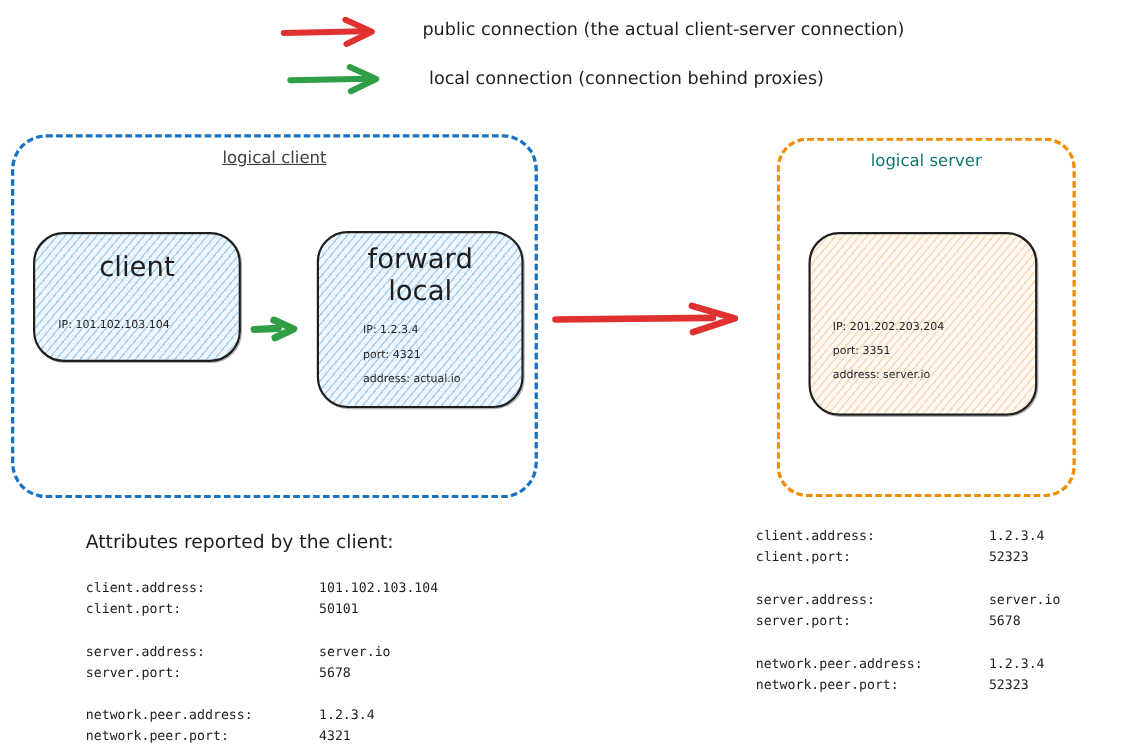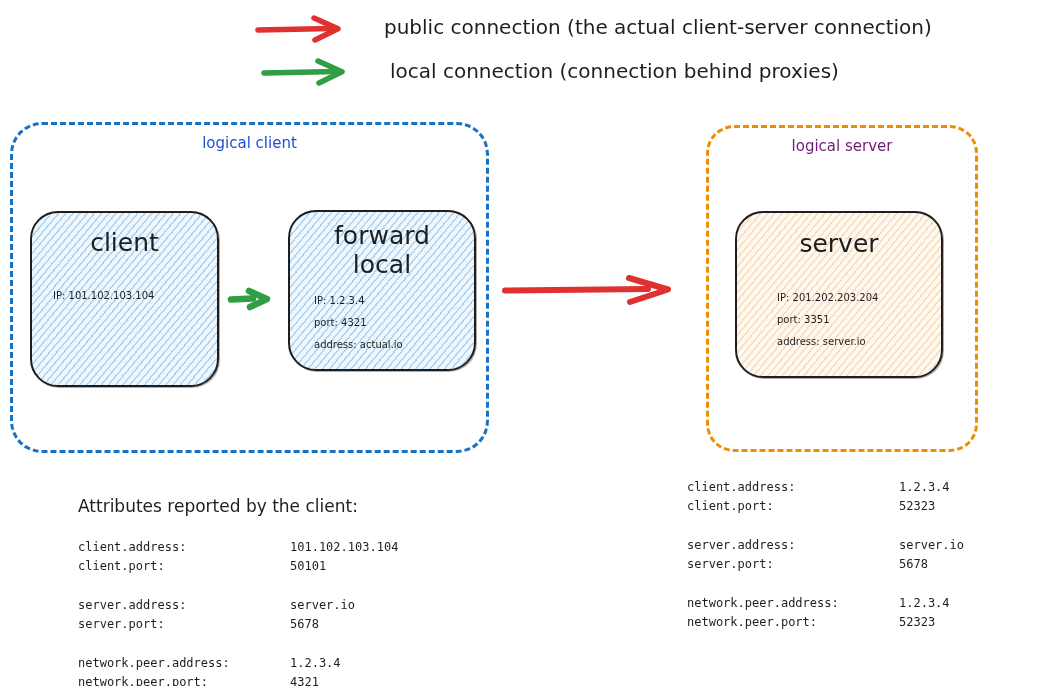--- a/index.html
+++ b/index.html
@@ -7,38 +7,38 @@
     position:relative;
     width:1039px;height:686px;
     background:#ffffff;
     font-family:"DejaVu Sans", sans-serif;
     color:#1e1e1e;
     overflow:hidden;
   }
   .abs{position:absolute;}
 
   
-  .legend-label{font-size:20px;line-height:20px;white-space:nowrap;}
+  .legend-label{font-size:16px;line-height:20px;white-space:nowrap;}
 
   
   .group-box{
     position:absolute;
     border-style:dashed;
     border-width:3px;
     border-radius:32px;
     box-sizing:border-box;
   }
   .group-box.blue{border-color:#1971c2;}
   .group-box.orange{border-color:#f08c00;}
   .group-label{
     position:absolute;top:9px;left:0;width:100%;
     text-align:center;font-size:15px;white-space:nowrap;
   }
-  .group-label.blue{color:#1d4ed8;}
-  .group-label.orange{color:#701a75;}
+  .group-label.blue{color:#404040;text-decoration:underline;}
+  .group-label.orange{color:#0f766e;}
 
   
   .node{
     position:absolute;
     border:2px solid #1e1e1e;
     border-radius:28px;
     box-sizing:border-box;
     box-shadow:1px 1px 0 rgba(30,30,30,0.35);
   }
   .node.hachure-blue{
@@ -56,21 +56,21 @@
   .node-title{
     text-align:center;font-size:25px;line-height:29px;white-space:nowrap;
   }
   .node-details{
     position:absolute;
     font-size:10px;line-height:22px;white-space:nowrap;
   }
 
   
   .attr-block{position:absolute;}
-  .attr-title{font-size:17px;line-height:22px;margin:17px 0 21px 0;white-space:nowrap;}
+  .attr-title{font-size:17px;line-height:22px;margin:4px 0 21px 0;white-space:nowrap;}
   .attr-group{margin-bottom:20px;}
   .attr-row{display:flex;font-family:"DejaVu Sans Mono", monospace;font-size:12px;line-height:19px;white-space:pre;}
   .attr-key{width:212px;flex:0 0 212px;}
   .attr-value{}
   svg{display:block;}
 </style>
 </head>
 <body>
 
 <div class="canvas">
@@ -91,64 +91,63 @@
         <path d="M4 16 L76 14.5"></path>
         <path d="M58 4 L82 14.8 L59 26"></path>
       </g>
     </svg>
   </div>
   <div class="abs legend-label" style="left:390px;top:61px;">local connection (connection behind proxies)</div>
 
   <div class="group-box blue" style="left:10px;top:122px;width:479px;height:331px;">
     <div class="group-label blue">logical client</div>
 
-    <div class="node hachure-blue" style="left:17px;top:86px;width:189px;height:176px;">
+    <div class="node hachure-blue" style="left:17px;top:86px;width:189px;height:118px;">
       <div class="node-title" style="margin-top:15px;">client</div>
       <div class="node-details" style="left:21px;top:72px;">
         <div>IP: 101.102.103.104</div>
       </div>
     </div>
 
     <div class="abs" style="left:212px;top:161px;">
       <svg width="50" height="26" viewBox="0 0 50 26">
         <g fill="none" stroke-linecap="round" stroke-linejoin="round" stroke-width="6.5" stroke="#2f9e44">
           <path d="M6 13.5 L28 12.5"></path>
           <path d="M24 5 L42 13 L25 21"></path>
         </g>
       </svg>
     </div>
 
     <div class="node hachure-blue" style="left:275px;top:85px;width:188px;height:161px;">
       <div class="node-title" style="margin-top:9px;">
         <div>forward</div>
         <div>local</div>
       </div>
-      <div class="node-details" style="left:24px;top:78px;">
+      <div class="node-details" style="left:40px;top:78px;">
         <div>IP: 1.2.3.4</div>
         <div>port: 4321</div>
         <div>address: actual.io</div>
       </div>
     </div>
   </div>
 
   <div class="abs" style="left:500px;top:274px;">
     <svg width="180" height="32" viewBox="0 0 180 32">
       <g fill="none" stroke-linecap="round" stroke-linejoin="round" stroke-width="6" stroke="#e03131">
         <path d="M5 16.5 L148 15"></path>
         <path d="M129 4 L168 15.5 L130 28"></path>
       </g>
     </svg>
   </div>
 
   <div class="group-box orange" style="left:706px;top:125px;width:272px;height:327px;border-radius:28px;">
     <div class="group-label orange">logical server</div>
 
     <div class="node hachure-peach" style="left:26px;top:83px;width:208px;height:167px;">
-      <div class="node-title" style="margin-top:16px;">server</div>
-      <div class="node-details" style="left:40px;top:74px;">
+      <div class="node-details" style="left:20px;top:74px;">
         <div>IP: 201.202.203.204</div>
         <div>port: 3351</div>
         <div>address: server.io</div>
       </div>
     </div>
   </div>
 
   <div class="attr-block" style="left:78px;top:478px;width:400px;">
     <div class="attr-title">Attributes reported by the client:</div>
 

